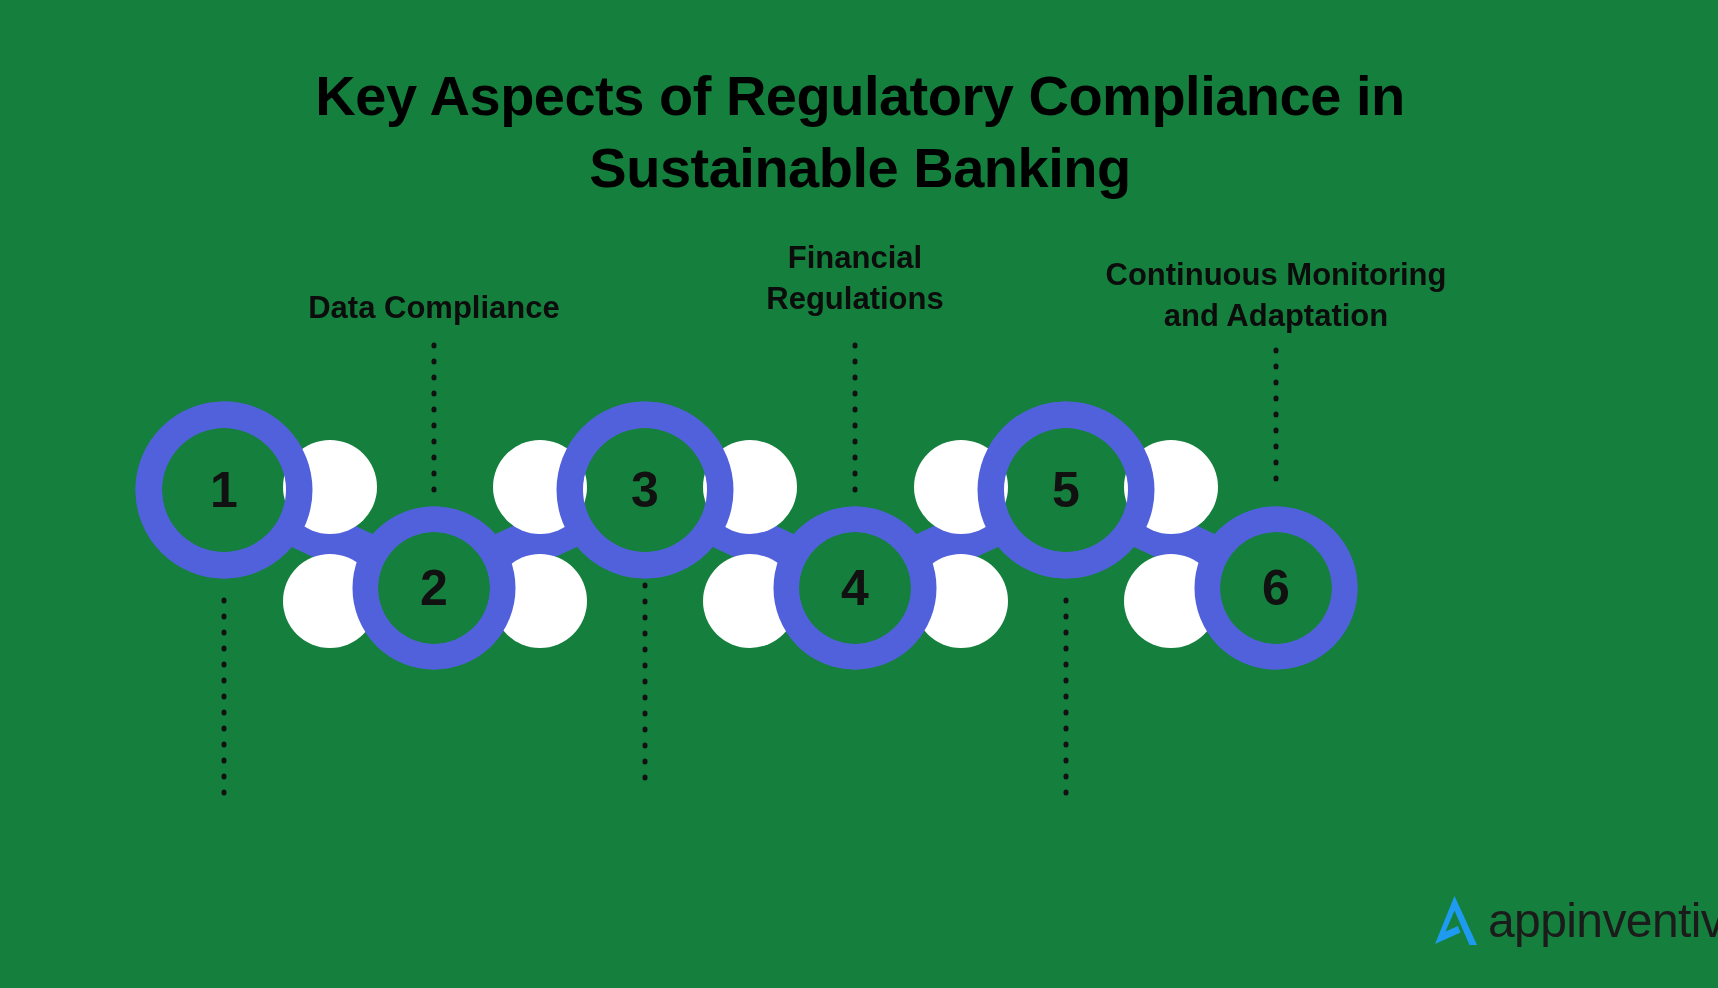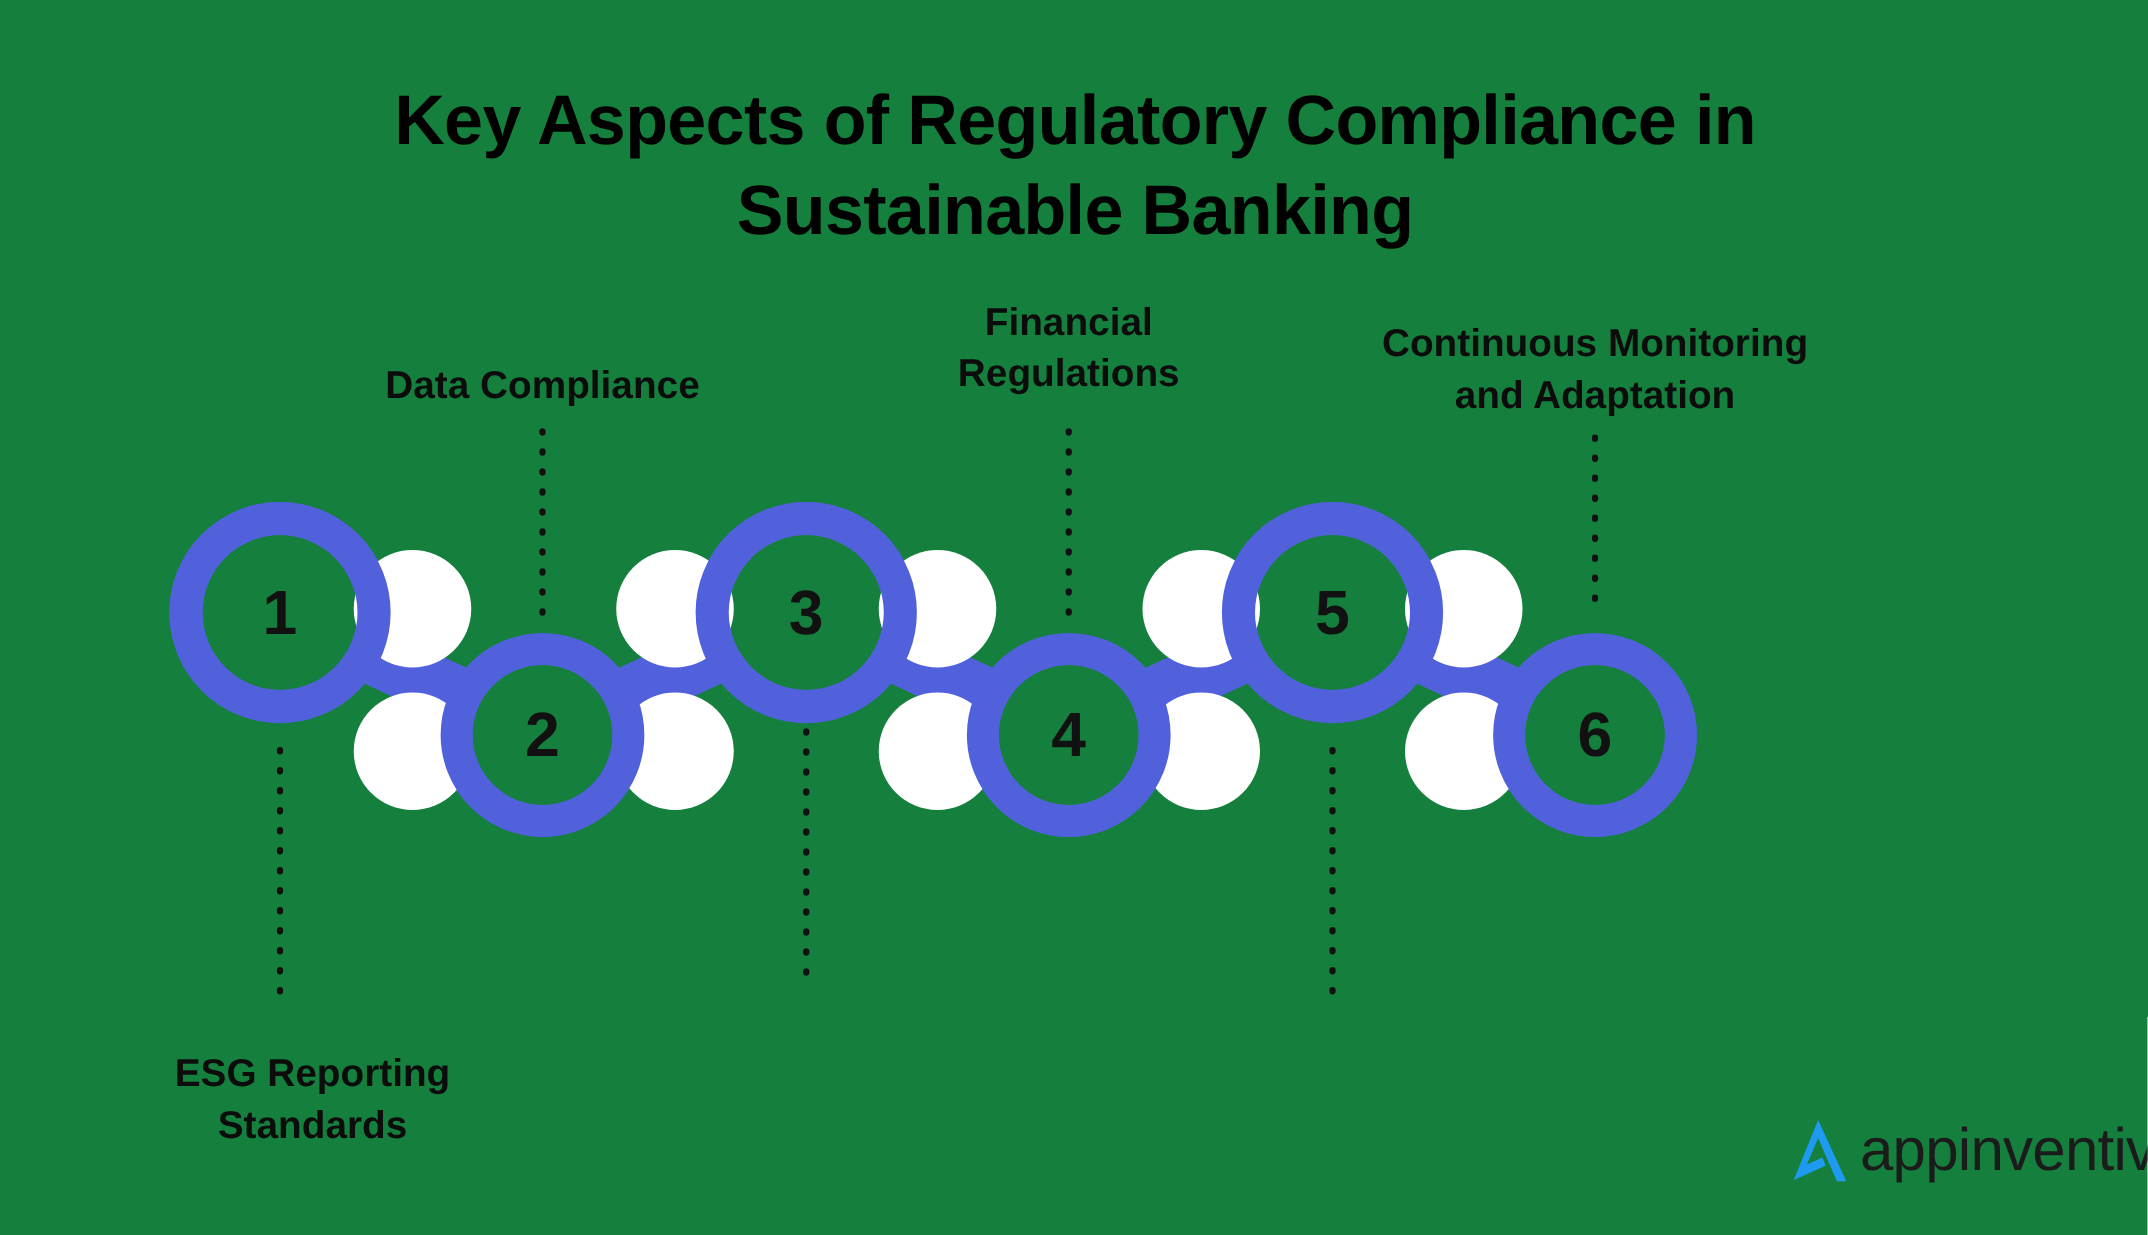--- a/index.html
+++ b/index.html
@@ -142,22 +142,20 @@
     </g>
   </svg>
 
   <div class="node-num" style="left:224px;  top:490px;">1</div>
   <div class="node-num" style="left:434px;  top:588px;">2</div>
   <div class="node-num" style="left:645px;  top:490px;">3</div>
   <div class="node-num" style="left:855px;  top:588px;">4</div>
   <div class="node-num" style="left:1066px; top:490px;">5</div>
   <div class="node-num" style="left:1276px; top:588px;">6</div>
 
-  <div class="label" style="left:250px;  top:838px; width:340px;">ESG Reporting
-Standards</div>
 
   <div class="label" style="left:434px;  top:287px; width:420px;">Data Compliance</div>
 
 
   <div class="label" style="left:855px;  top:237px; width:320px;">Financial
 Regulations</div>
 
 
   <div class="label" style="left:1276px; top:254px; width:460px;">Continuous Monitoring
 and Adaptation</div>

